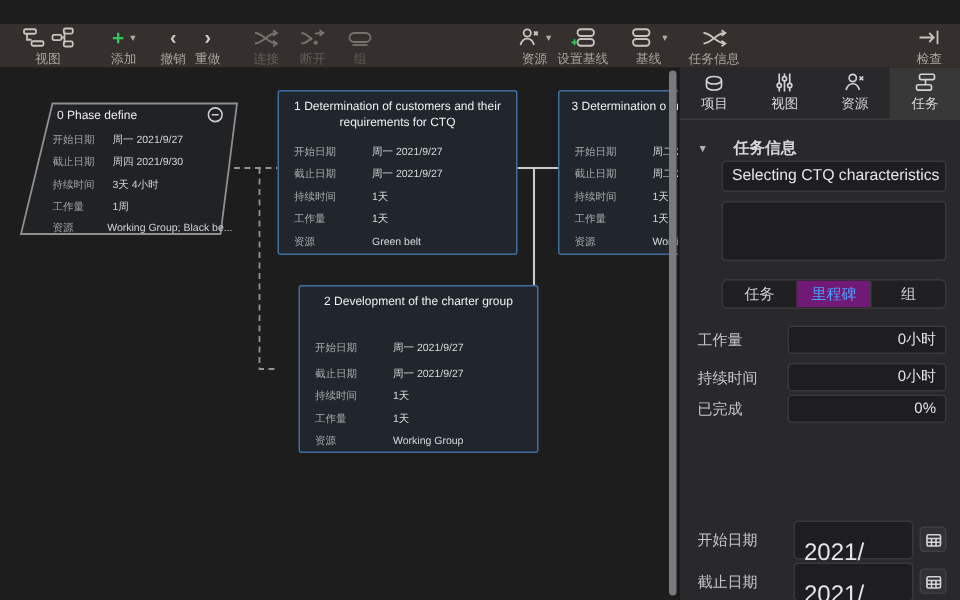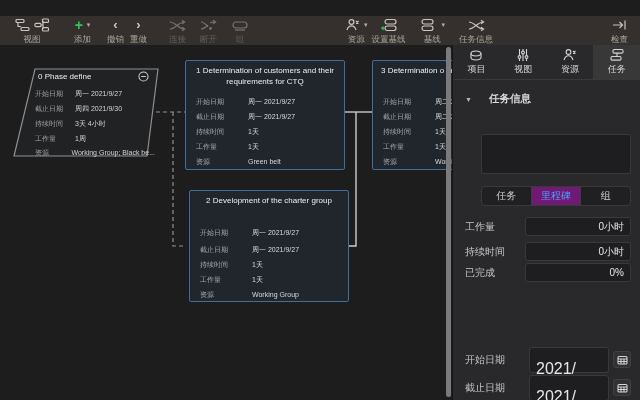--- a/index.html
+++ b/index.html
@@ -256,21 +256,21 @@
       <div class="nrow" style="top:82px">
           <span class="nl">工作量</span>
           <span class="nv">1天</span>
         </div>
       <div class="nrow" style="top:97px">
           <span class="nl">资源</span>
           <span class="nv">Green belt</span>
         </div>
     </div>
 
-    <div class="node" style="left:189px;top:145px;width:160px;height:112px">
+    <div class="node" style="left:199px;top:145px;width:160px;height:112px">
       <div class="ttl">2  Development of the charter group</div>
       <div class="nrow" style="top:38px">
           <span class="nl">开始日期</span>
           <span class="nv">周一 2021/9/27</span>
         </div>
       <div class="nrow" style="top:55px">
           <span class="nl">截止日期</span>
           <span class="nv">周一 2021/9/27</span>
         </div>
       <div class="nrow" style="top:70px">
@@ -349,20 +349,21 @@
           </svg>
         <span class="tlb">任务</span>
       </div>
     </div>
 
     <div class="section-hd">
       <span class="tri">▼</span>
       <span class="st">任务信息</span>
     </div>
 
+    <div class="inputbox" id="task-name">Selecting CTQ characteristics</div>
     <div class="inputbox" id="task-notes"></div>
 
     <div id="seg">
       <div class="segi">任务</div>
       <div class="segi sel">里程碑</div>
       <div class="segi">组</div>
     </div>
 
     <div class="frow" style="top:172px">
       <span class="fl">工作量</span>

